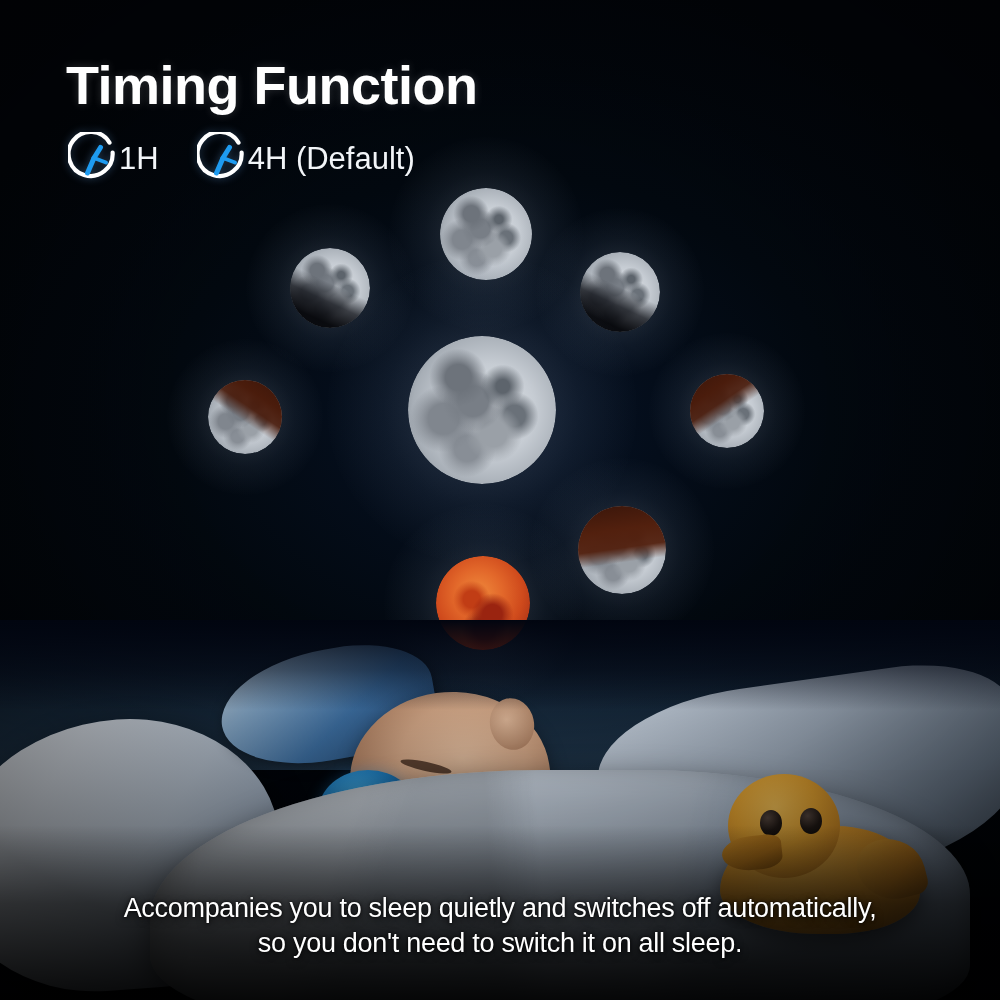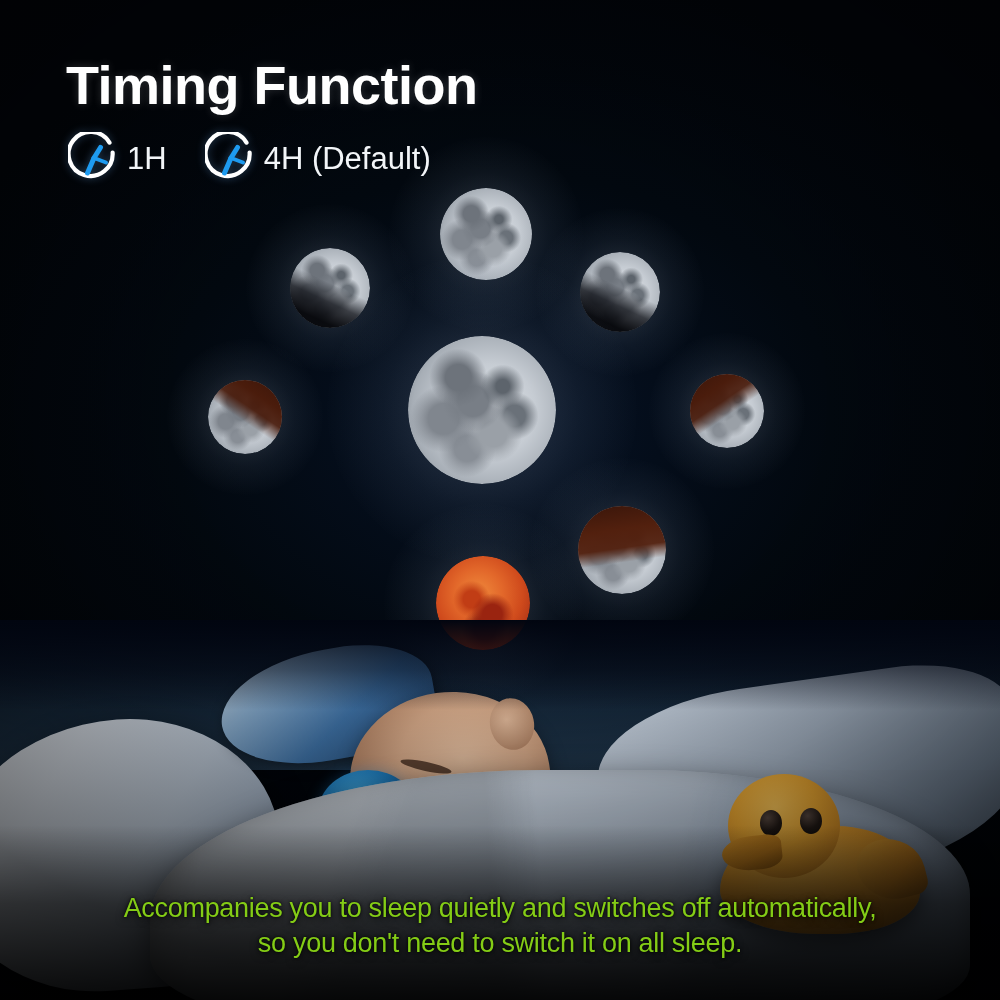--- a/index.html
+++ b/index.html
@@ -53,21 +53,21 @@
     position: absolute;
     left: 68px;
     top: 132px;
     display: flex;
     align-items: center;
     gap: 38px;
   }
   .timing-opt {
     display: flex;
     align-items: center;
-    gap: 9px;
+    gap: 1px;
   }
   .clock-icon {
     width: 52px;
     height: 52px;
     flex: none;
     display: block;
     filter: drop-shadow(0 0 4px rgba(120,190,255,0.35));
   }
   .timing-label {
     color: #f2f5f8;
@@ -344,21 +344,21 @@
   }
 
   
   .caption {
     position: absolute;
     left: 0;
     right: 0;
     bottom: 38px;
     text-align: center;
     z-index: 60;
-    color: #84cc16;
+    color: #ffffff;
     font-size: 27px;
     line-height: 1.32;
     letter-spacing: -0.3px;
     text-shadow: 0 2px 8px rgba(0,0,0,0.85), 0 0 3px rgba(0,0,0,0.9);
     padding: 0 70px;
   }
   .caption .line { display: block; }
   .caption-scrim {
     position: absolute;
     left: 0; right: 0; bottom: 0;

